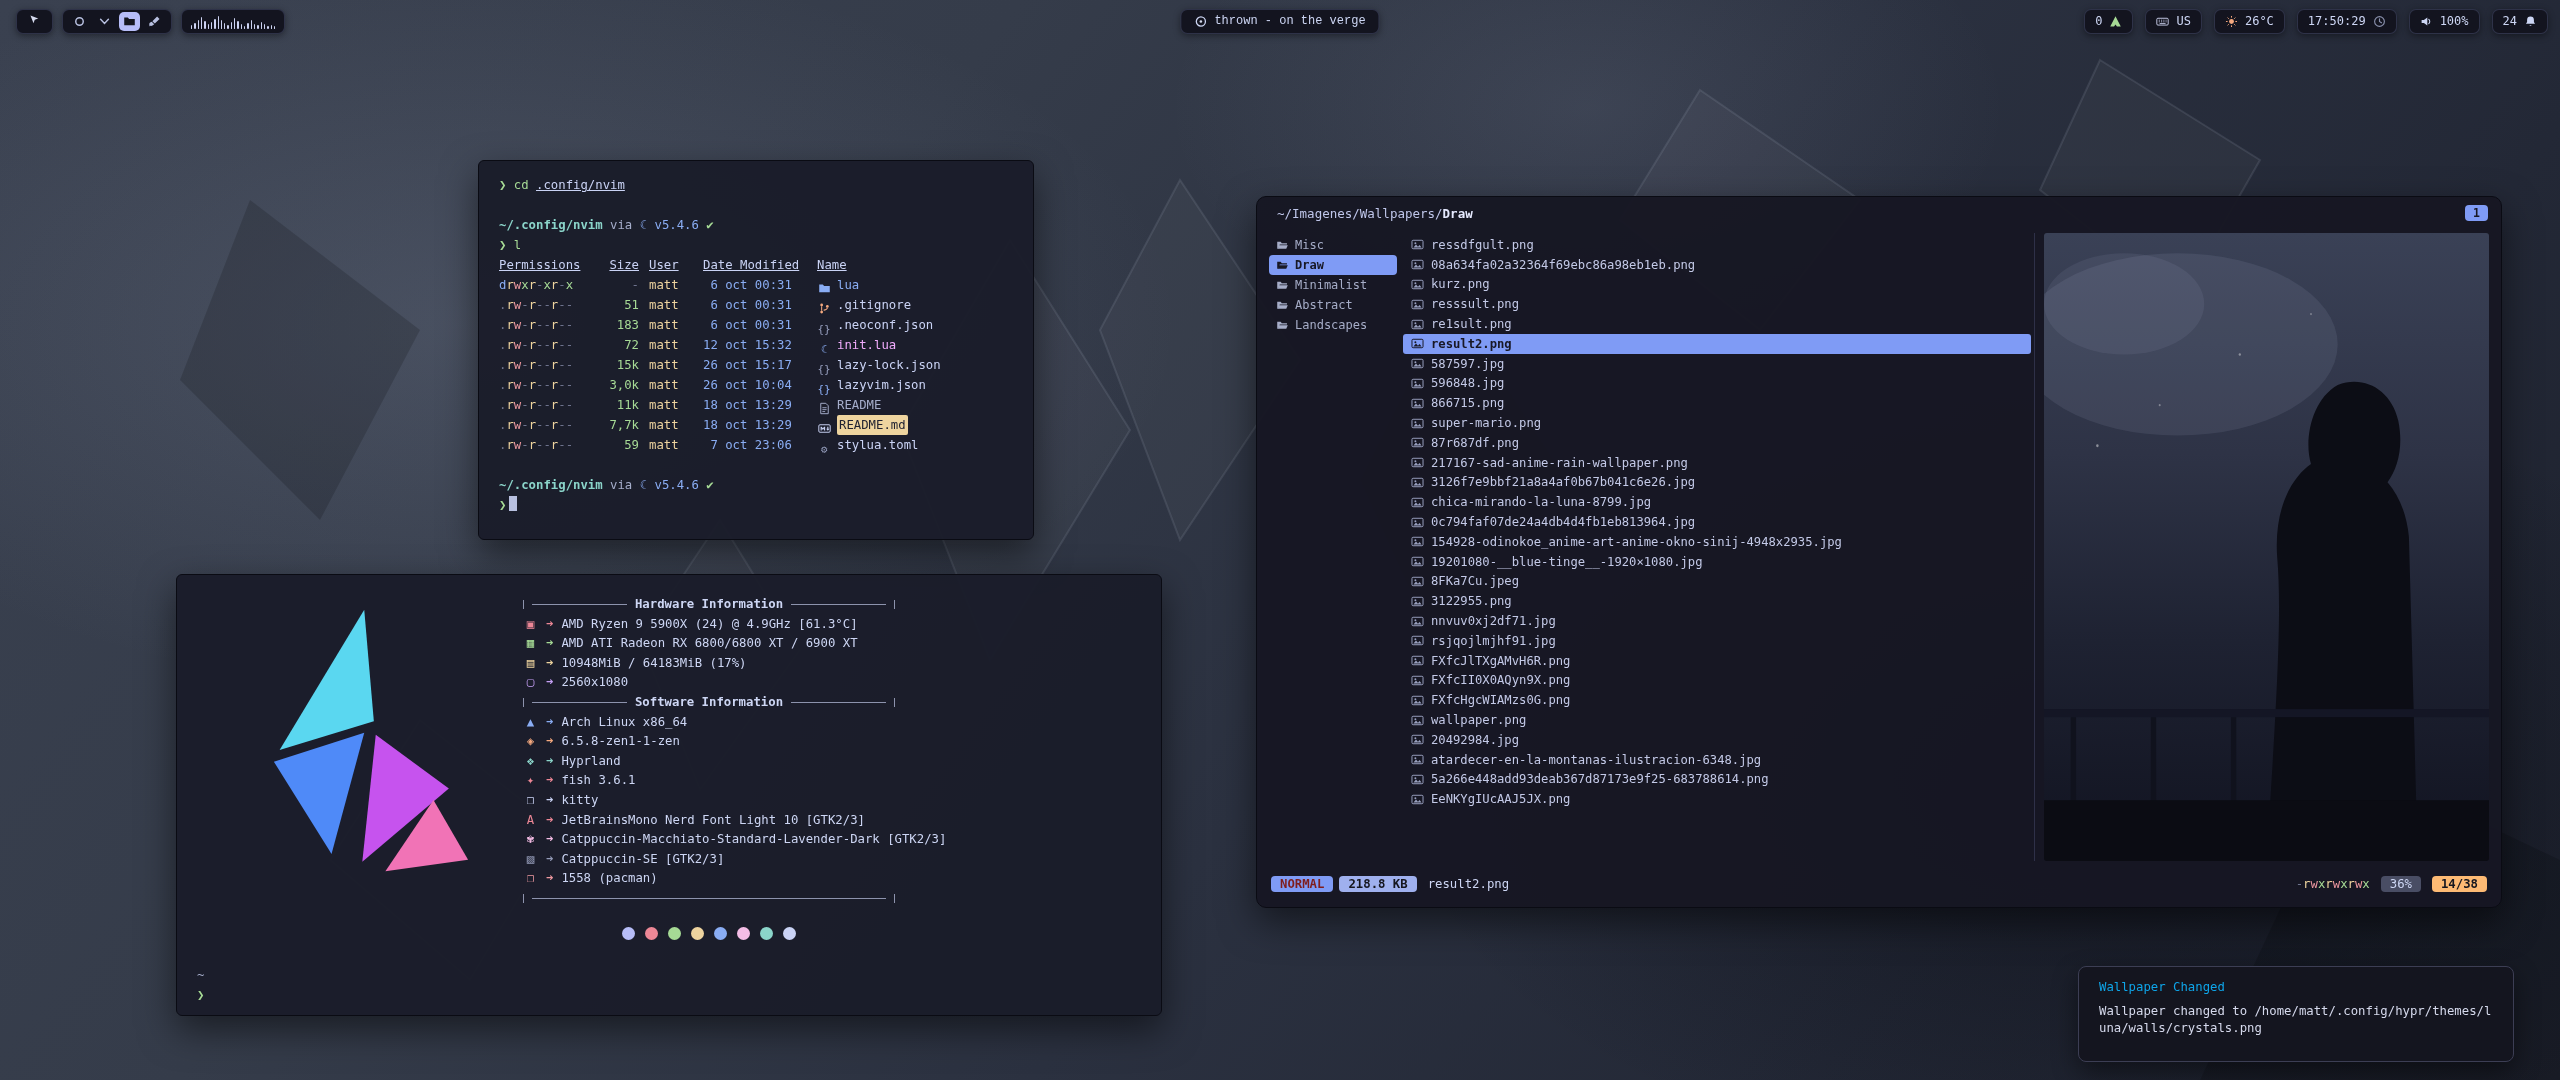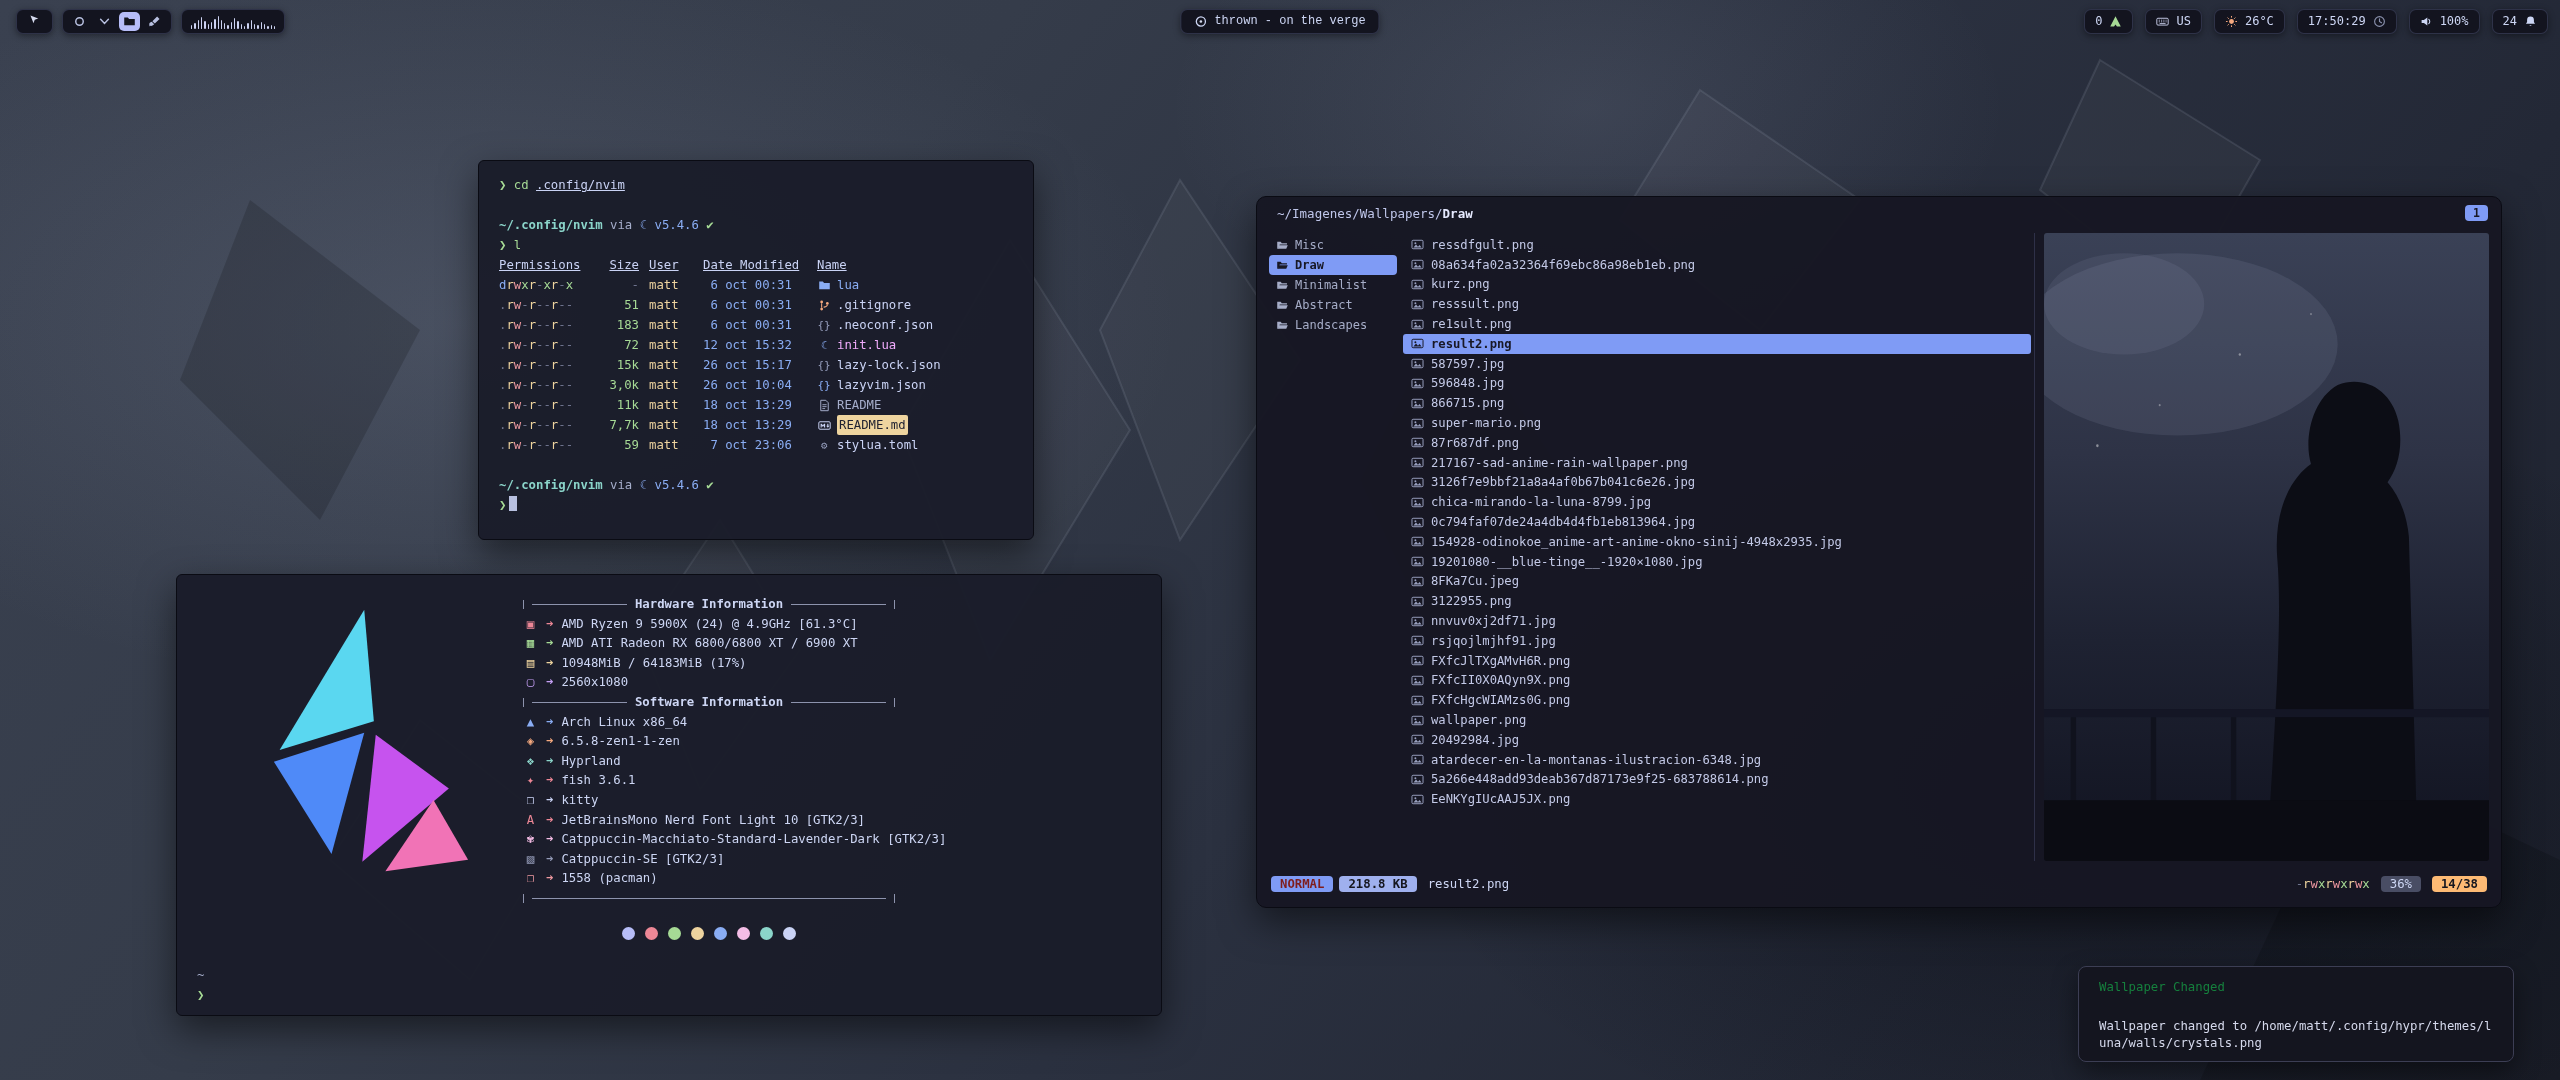--- a/index.html
+++ b/index.html
@@ -54,21 +54,21 @@
   .cy{color:#8bd5ca;font-weight:bold;}
   .dim{color:#a5adcb;}
   .ul{text-decoration:underline;}
   .lsrow{display:grid;grid-template-columns:84px 46px 44px 104px 1fr;column-gap:10px;height:20px;align-items:center;}
   .lshead span{color:#cad3f5;}
   .lsrow .sz{text-align:right;color:#a6da95;}
   .lsrow .sz.dimz{color:#6e738d;}
   .lsrow .usr{color:#eed49f;}
   .lsrow .dt{color:#8aadf4;white-space:pre;}
   .lshead .hsz{text-align:right;}
-  .fname{display:flex;align-items:center;gap:6px;min-width:0;}
+  .fname{display:flex;align-items:flex-end;gap:6px;min-width:0;}
   .fic{display:flex;align-items:center;width:14px;justify-content:center;flex:none;}
   .fic svg{width:13px;height:13px;fill:currentColor;}
   .tglyph{font-size:11px;line-height:1;}
   .nm{color:#cad3f5;white-space:nowrap;}
   .hl{background:#eed49f;color:#1e2030;padding:0 2px;border-radius:2px;}
   .pc-d{color:#8aadf4}.pc-r{color:#eed49f}.pc-w{color:#ee99a0}.pc-x{color:#a6da95}.pc-o{color:#6e738d}
   .cursor{display:inline-block;width:8px;height:15px;background:#b8c0e0;vertical-align:-2px;margin-left:3px;}
   
   .fetch{left:176px;top:574px;width:986px;height:442px;font-size:12.3px;}
   .fetch-body{display:flex;padding:20px 24px 0 18px;}
@@ -107,21 +107,21 @@
   .fm-status{position:absolute;bottom:12px;left:14px;right:14px;height:22px;display:flex;align-items:center;font-size:12.3px;}
   .badge{padding:1px 9px;border-radius:4px;font-weight:bold;}
   .badge-mode{background:#7f9bf5;color:#7f1d1d;}
   .badge-size{background:#9fb0ee;color:#15161f;margin-left:6px;}
   .status-file{margin-left:11px;color:#cdd6f4;}
   .status-right{margin-left:auto;display:flex;align-items:center;gap:11px;}
   .badge-percent{background:#494d64;color:#cdd6f4;font-weight:normal;}
   .badge-pos{background:#fdba74;color:#15161f;}
   
   .note{position:absolute;left:2078px;top:966px;width:436px;height:96px;background:#14151f;border:1px solid #3c3e54;border-radius:8px;z-index:45;padding:13px 20px;box-sizing:border-box;box-shadow:0 10px 26px rgba(0,0,0,.45);}
-  .note-title{color:#15803d;font-size:12.3px;margin-bottom:24px;}
+  .note-title{color:#0ea5e9;font-size:12.3px;margin-bottom:9px;}
   .note-body{color:#d5d9ec;font-size:12.3px;line-height:17px;word-break:break-all;width:394px;}
 </style>
 </head>
 <body>
 
 <div class="wallpaper">
   <svg viewBox="0 0 2560 1080" preserveAspectRatio="none">
     <g fill="rgba(255,255,255,0.035)" stroke="rgba(222,232,252,0.10)" stroke-width="2">
       <polygon points="1010,240 1130,430 990,660 900,430"></polygon>
       <polygon points="1180,180 1300,360 1180,540 1100,330"></polygon>

